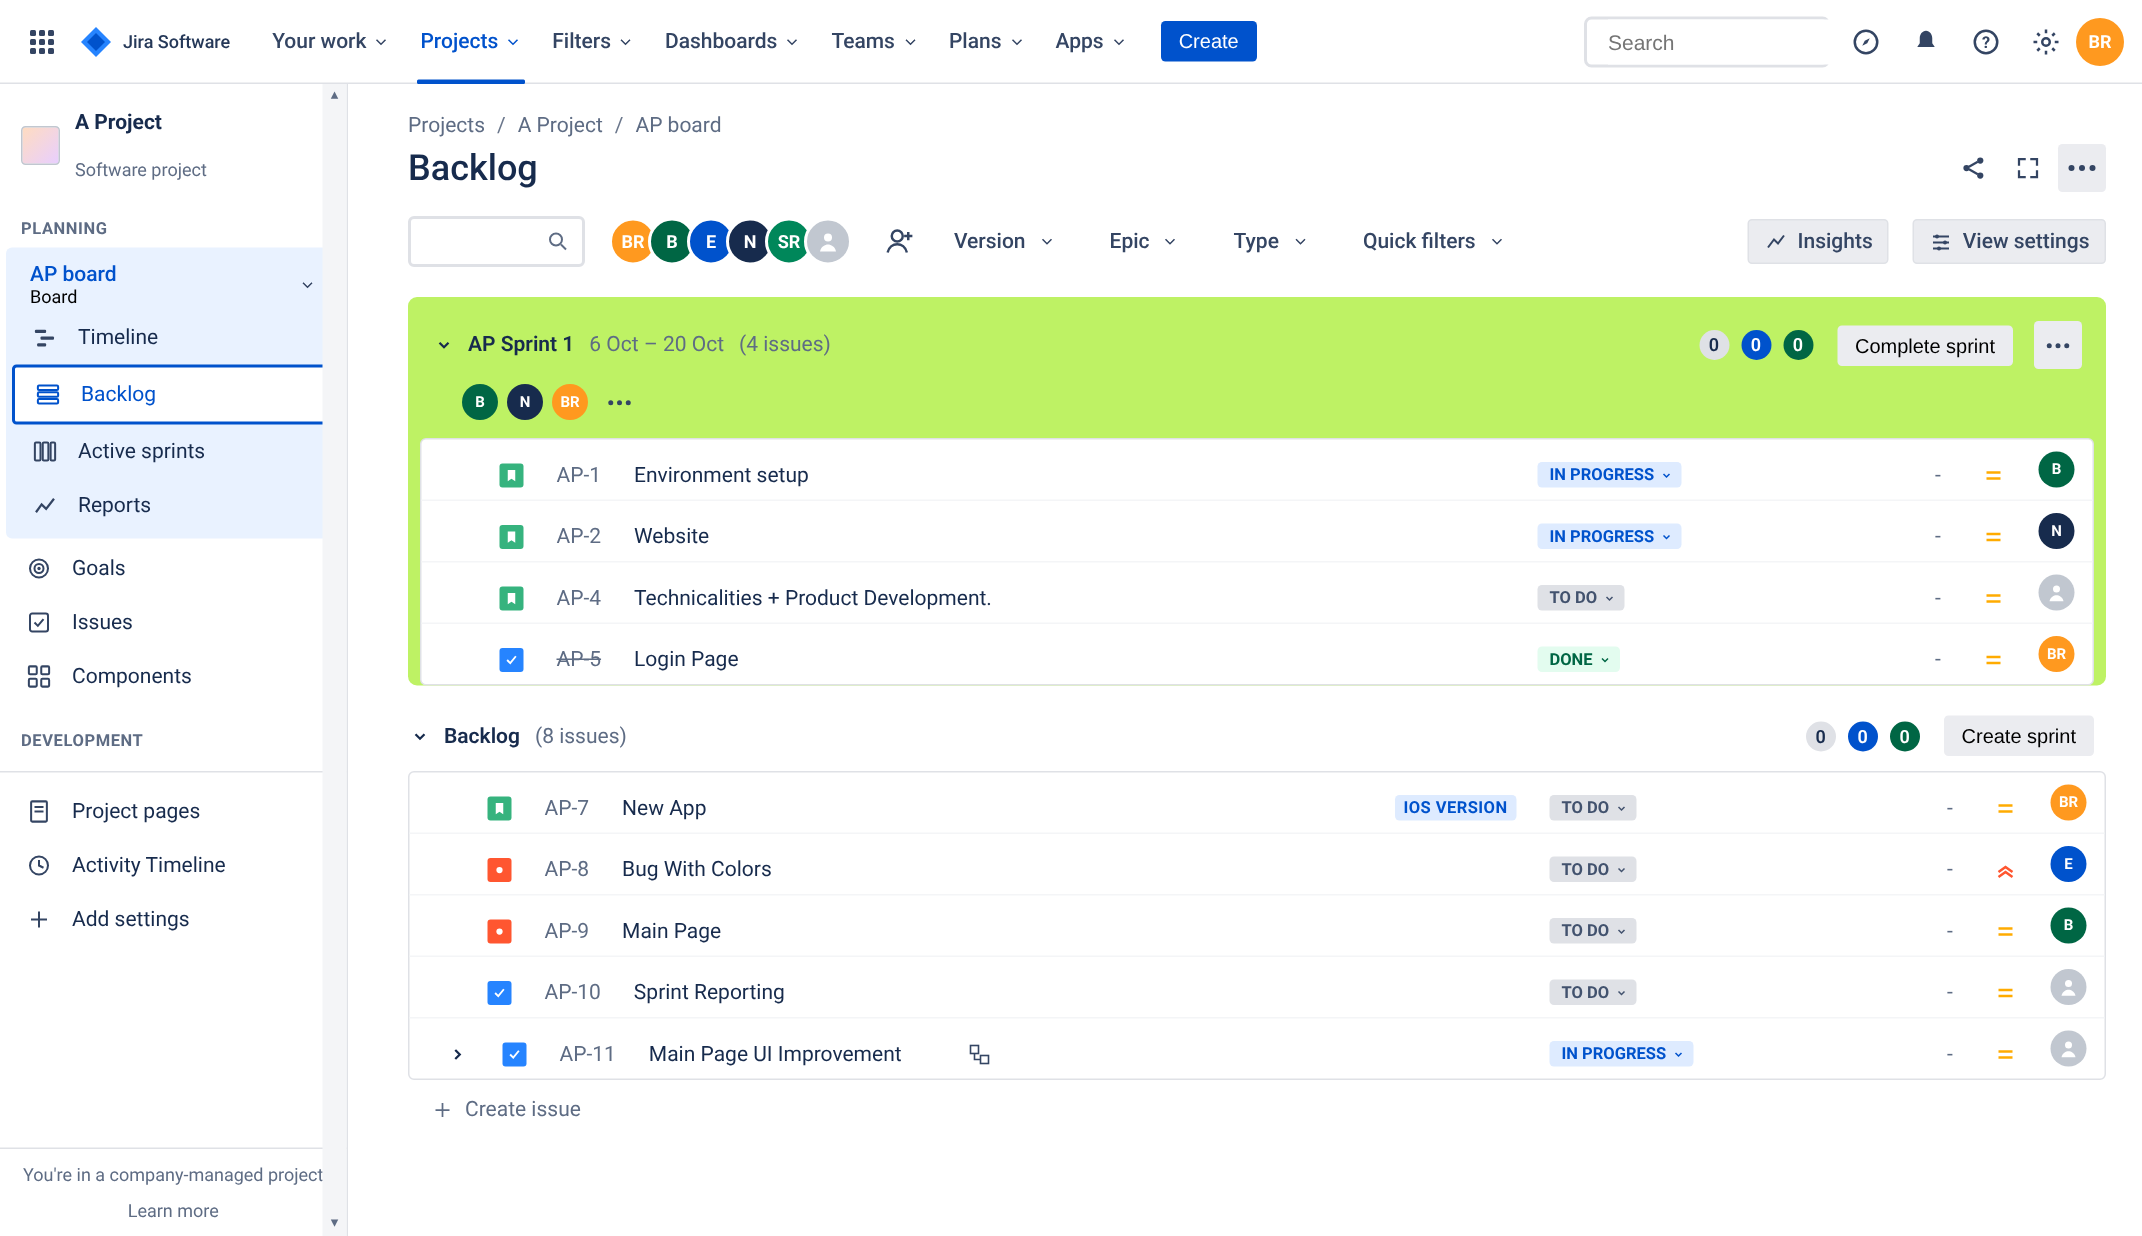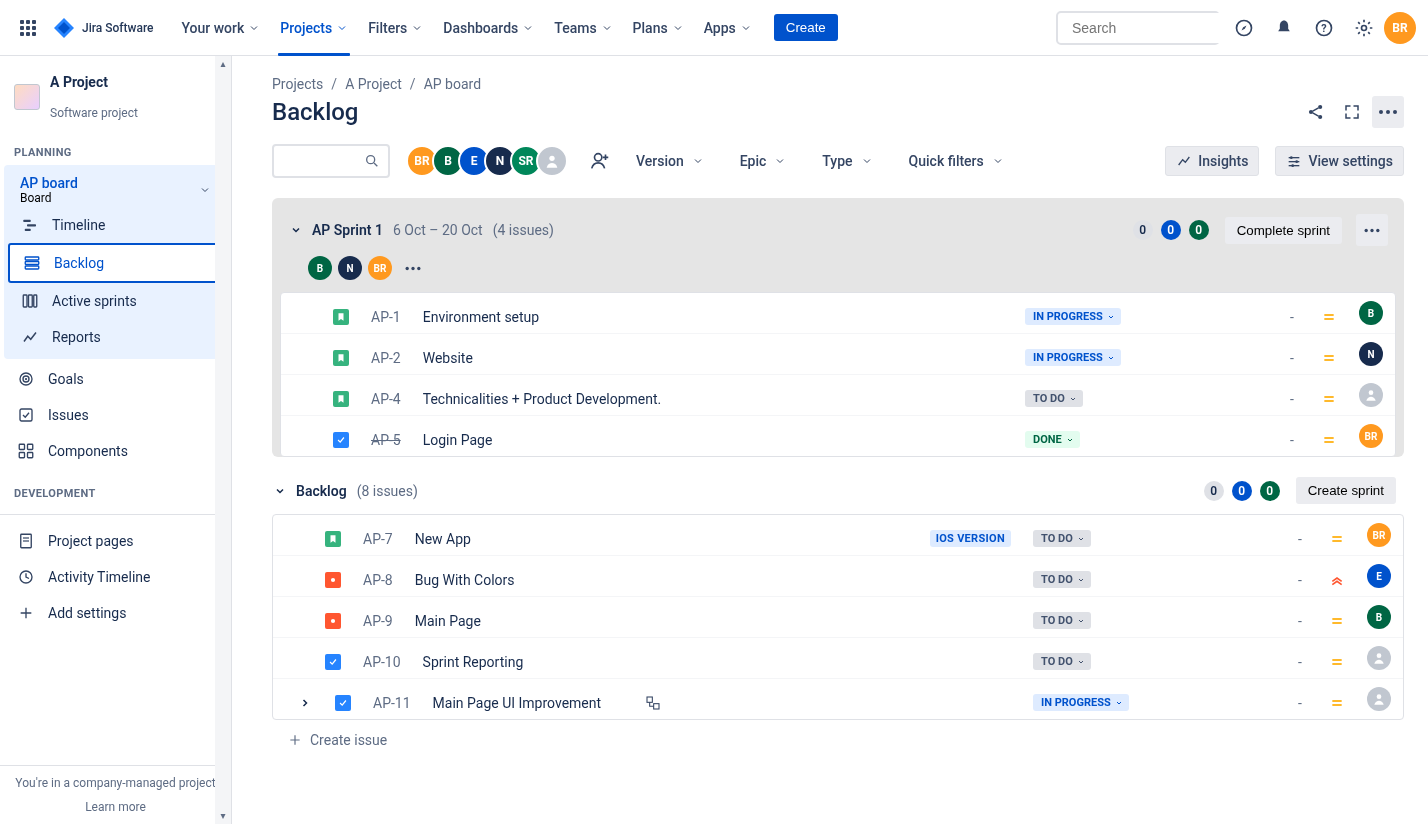--- a/index.html
+++ b/index.html
@@ -69,21 +69,21 @@
 .avatar-stack { display:flex; }
 .avatar-stack .avatar { margin-left:-6px; border:2px solid #fff; }
 .avatar-stack .avatar:first-child { margin-left:0; }
 .avatar.unassigned { background:#C1C7D0; color:#fff; }
 .add-member { width:32px; height:32px; border-radius:50%; display:flex; align-items:center; justify-content:center; cursor:pointer; background:#fff; }
 .filter-dd { display:flex; align-items:center; gap:8px; cursor:pointer; color:#344563; font-weight:500; padding:0 4px; }
 .toolbar-spacer { flex:1; }
 .chip-btn { display:flex; align-items:center; gap:6px; background:#EBECF0; border-radius:3px; padding:6px 10px; font-weight:500; cursor:pointer; color:#344563; border:1px solid #DFE1E6; }
 
 
-.section { background:#e5e5e5; border-radius:6px; margin-top:20px; padding:12px 8px 0; }
+.section { background:#bef264; border-radius:6px; margin-top:20px; padding:12px 8px 0; }
 .sec-header { display:flex; align-items:center; gap:8px; padding:4px 8px 10px; }
 .sec-toggle { width:16px; height:16px; display:flex; align-items:center; justify-content:center; cursor:pointer; }
 .sec-title { font-weight:600; }
 .sec-dates { color:#5E6C84; margin-left:2px; }
 .sec-count { color:#5E6C84; margin-left:2px; }
 .sec-spacer { flex:1; }
 .pill { min-width:20px; height:20px; padding:0 6px; border-radius:10px; display:inline-flex; align-items:center; justify-content:center; font-size:12px; font-weight:600; color:#fff; }
 .pill.gray { background:#DFE1E6; color:#172B4D; }
 .pill.blue { background:#0052CC; }
 .pill.green { background:#006644; }

